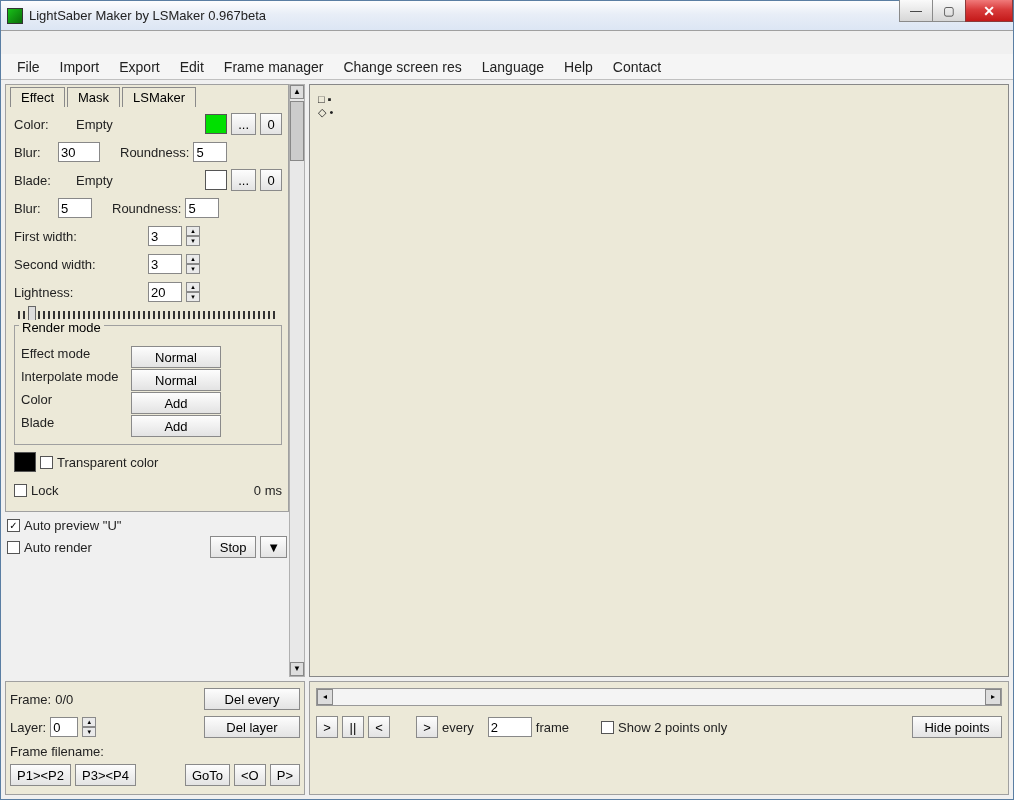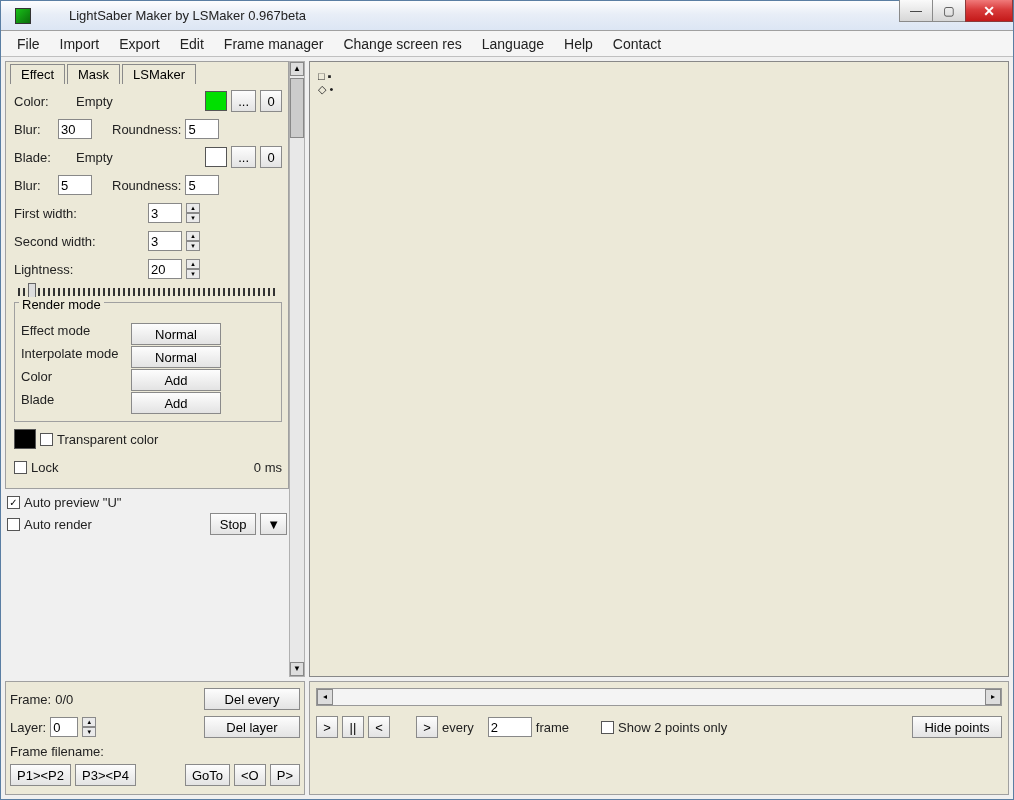--- a/index.html
+++ b/index.html
@@ -1,25 +1,25 @@
 <!DOCTYPE html>
 <html><head>
 <meta charset="utf-8">
 <style>
 * { box-sizing: border-box; margin: 0; padding: 0; }
 body { font-family: "Segoe UI", Tahoma, sans-serif; font-size: 12px; background: #fff; overflow: hidden; }
 .window { width: 1014px; height: 800px; border: 1px solid #5a7ea3; display: flex; flex-direction: column; background: #f0f0f0; }
-.titlebar { height: 30px; background: linear-gradient(#fdfdfe,#e8eef7 45%,#dce6f4); display: flex; align-items: center; padding-left: 14px; border-bottom: 1px solid #a0a0a0; gap: 32px; }
+.titlebar { height: 30px; background: linear-gradient(#fdfdfe,#e8eef7 45%,#dce6f4); display: flex; align-items: center; padding-left: 6px; border-bottom: 1px solid #a0a0a0; }
 .titlebar-icon { width: 16px; height: 16px; background: linear-gradient(135deg,#18c018,#0a6d0a); border: 1px solid #333; margin-right: 6px; }
 .titlebar-text { flex: 1; font-size: 13px; color: #222; }
 .winbtns { display: flex; height: 100%; }
 .winbtn { width: 34px; height: 22px; margin-top: -1px; border: 1px solid #8a8a8a; border-top: none; background: linear-gradient(#fafafa,#d7d7d7); display: flex; align-items: center; justify-content: center; font-family: Arial; font-size: 12px; color: #333; margin-left: -1px; }
 .winbtn.close { width: 48px; background: linear-gradient(#f07a7a,#d93c3c 45%,#c41919); color: #fff; border-color: #8a3a3a; margin-right: 0; border-top-right-radius: 0; }
 .winbtn.close span { font-weight: bold; font-size: 14px; }
-.menubar { height: 26px; background: #f5f5f5; border-bottom: 1px solid #c0c0c0; display: flex; align-items: center; padding: 0 6px; font-size: 14px; color: #222; gap: 0; }
+.menubar { height: 26px; background: #f5f5f5; border-bottom: 1px solid #c0c0c0; display: flex; align-items: center; padding: 0 6px; font-size: 14px; color: #222; gap: 0; margin-top: 23px; }
 .menubar span { padding: 3px 10px; cursor: default; }
 .main { flex: 1; display: flex; padding: 4px; gap: 4px; min-height: 0; }
 .leftpanel { width: 300px; display: flex; flex-direction: column; }
 .tabsarea { border: 1px solid #a0a0a0; background: #ece9d8; padding: 2px 2px 6px 4px; position: relative; }
 .tabs { display: flex; position: relative; top: 0; }
 .tab { border: 1px solid #8a8a8a; border-bottom: none; background: #ece9d8; padding: 2px 10px; font-size: 13px; margin-right: 2px; cursor: default; }
 .tab.active { background: #ece9d8; position: relative; z-index: 2; }
 .tabbody { background: #ece9d8; padding: 4px 4px 0 4px; }
 .row { display: flex; align-items: center; min-height: 26px; gap: 4px; margin-bottom: 2px; }
 .lbl { font-size: 13px; color: #222; }
@@ -97,21 +97,21 @@
               <div class="row">
                 <span class="lbl w40">Color:</span>
                 <span class="lbl" style="margin-left:18px">Empty</span>
                 <span style="flex:1"></span>
                 <span class="swatch" style="background:#00e000"></span>
                 <span class="btn">...</span>
                 <span class="btn">0</span>
               </div>
               <div class="row">
                 <span class="lbl w40">Blur:</span>
-                <input class="txt" style="width: 34px;" value="30">
+                <input class="txt" style="width: 42px;" value="30">
                 <span style="width:12px"></span>
                 <span class="lbl">Roundness:</span>
                 <input class="txt" style="width: 34px;" value="5">
               </div>
               <div class="row">
                 <span class="lbl w40">Blade:</span>
                 <span class="lbl" style="margin-left:18px">Empty</span>
                 <span style="flex:1"></span>
                 <span class="swatch" style="background:#fff"></span>
                 <span class="btn">...</span>

